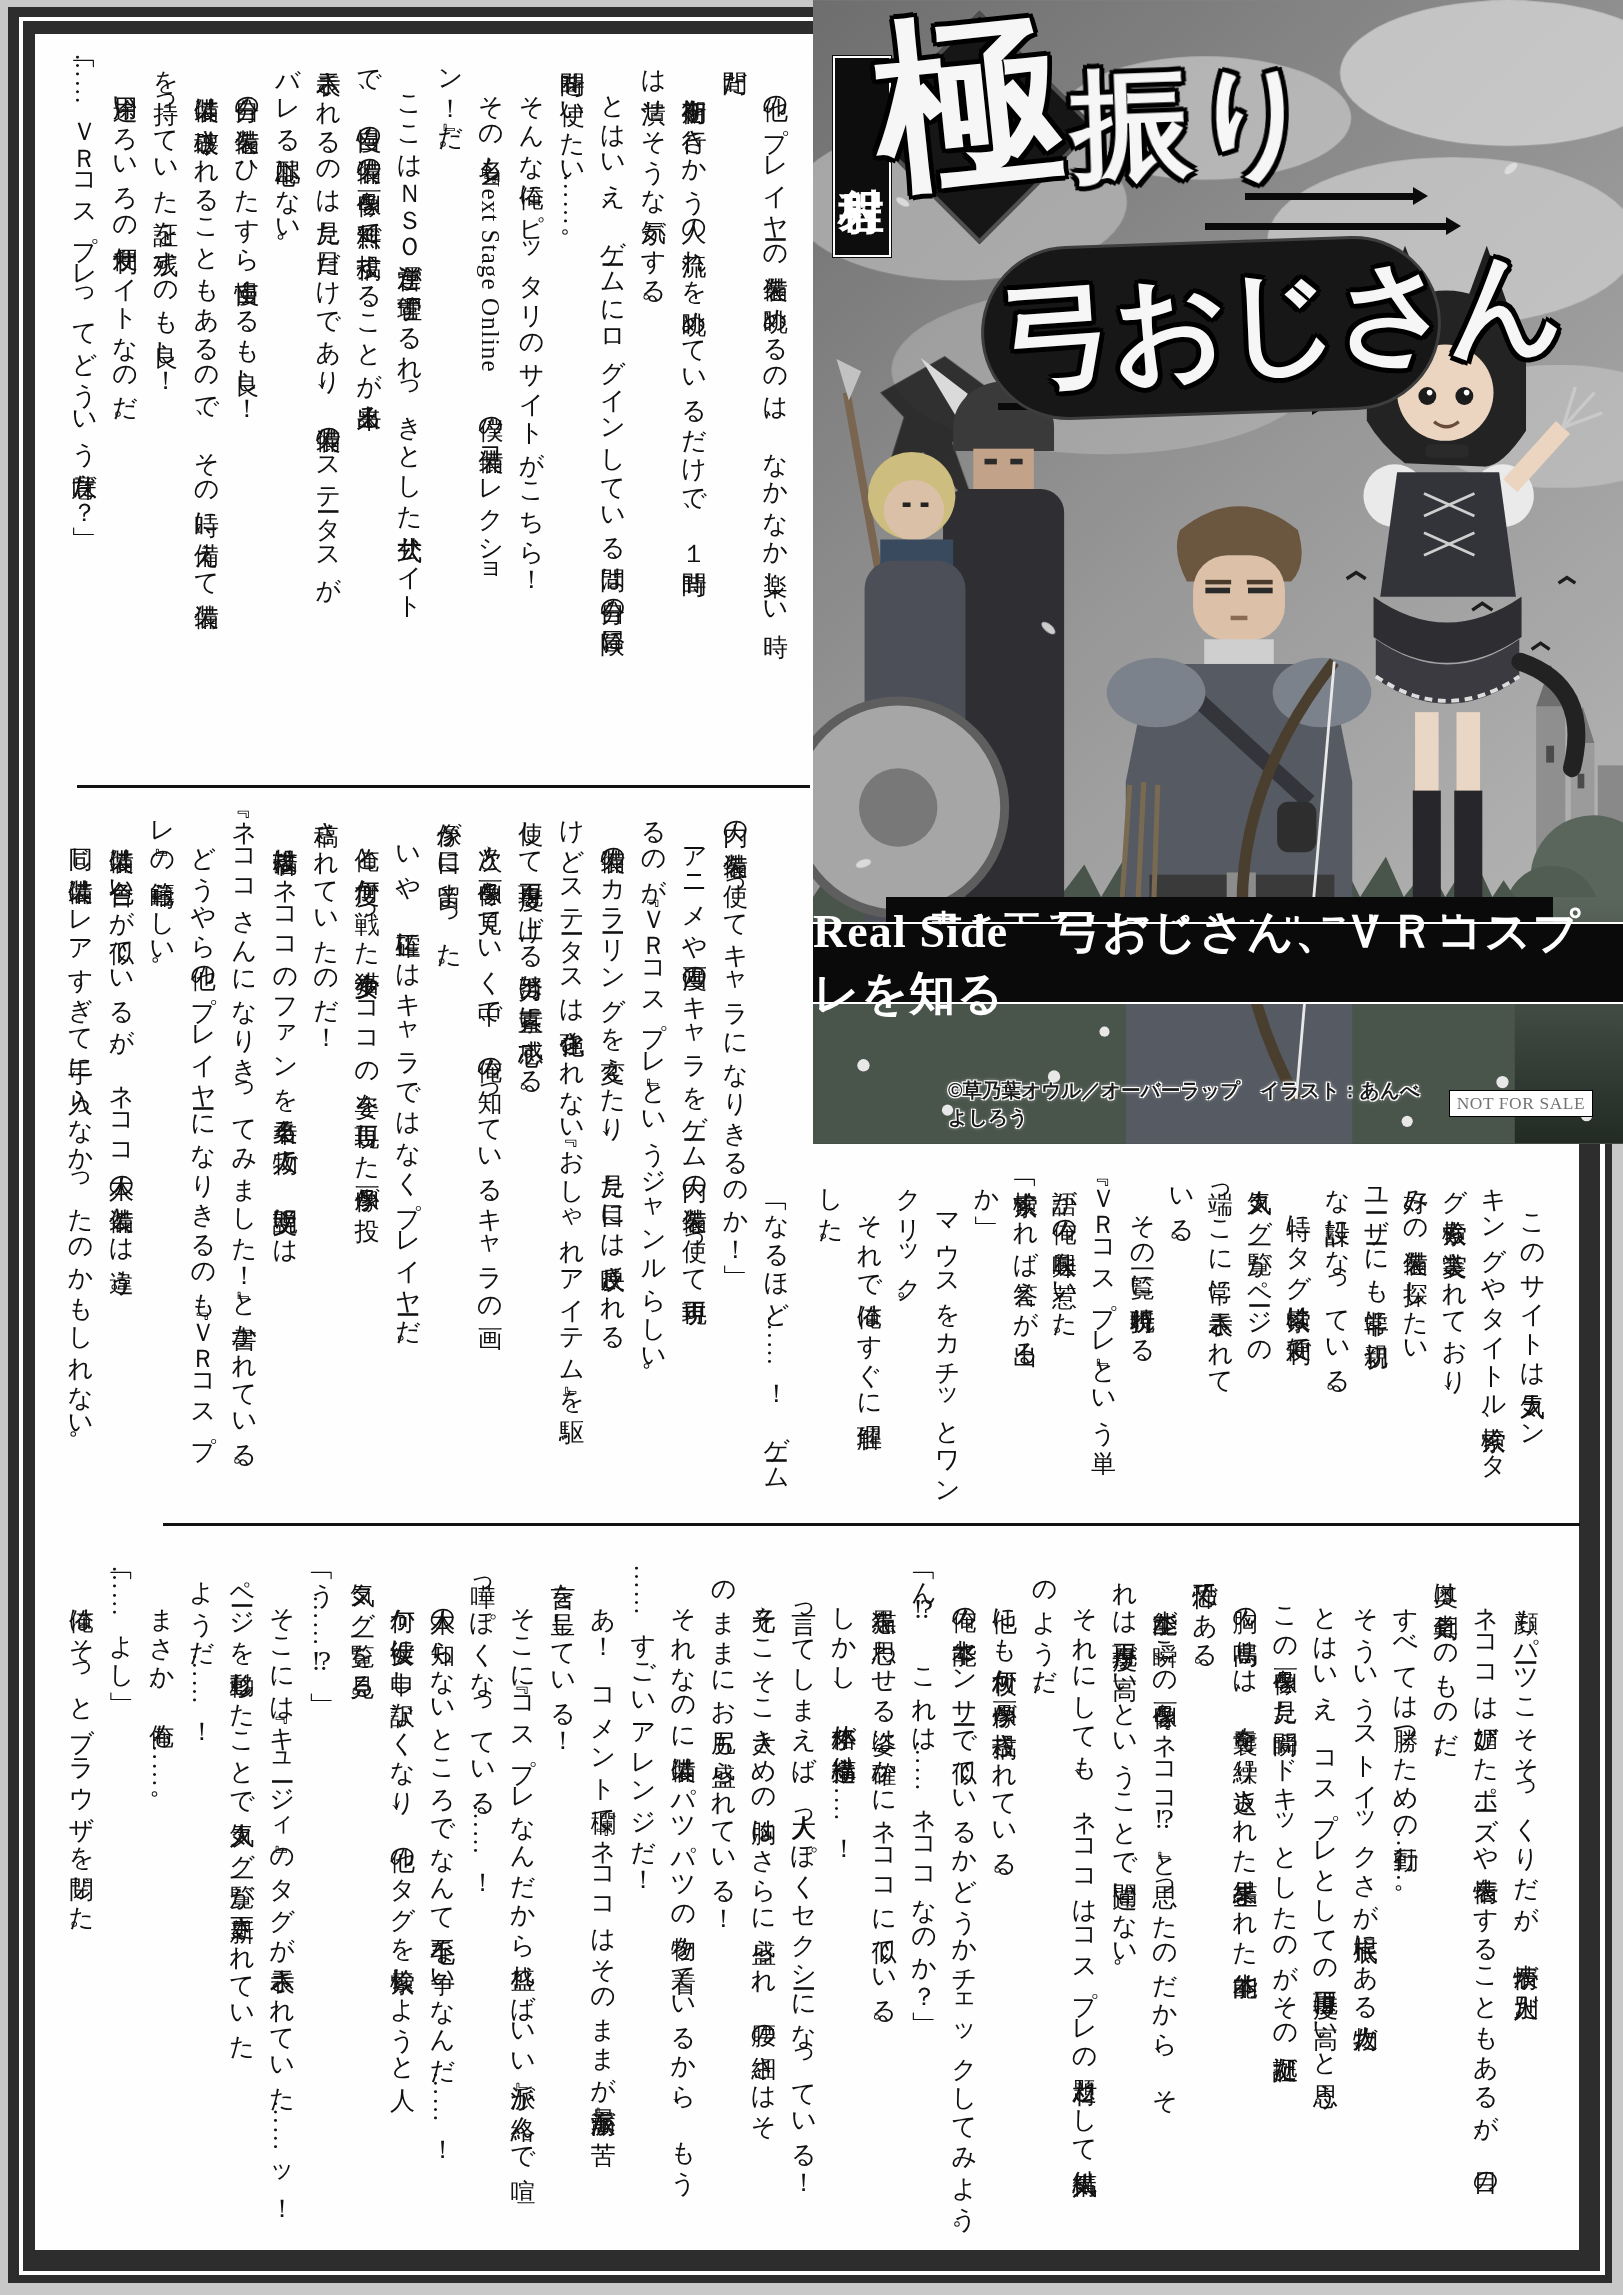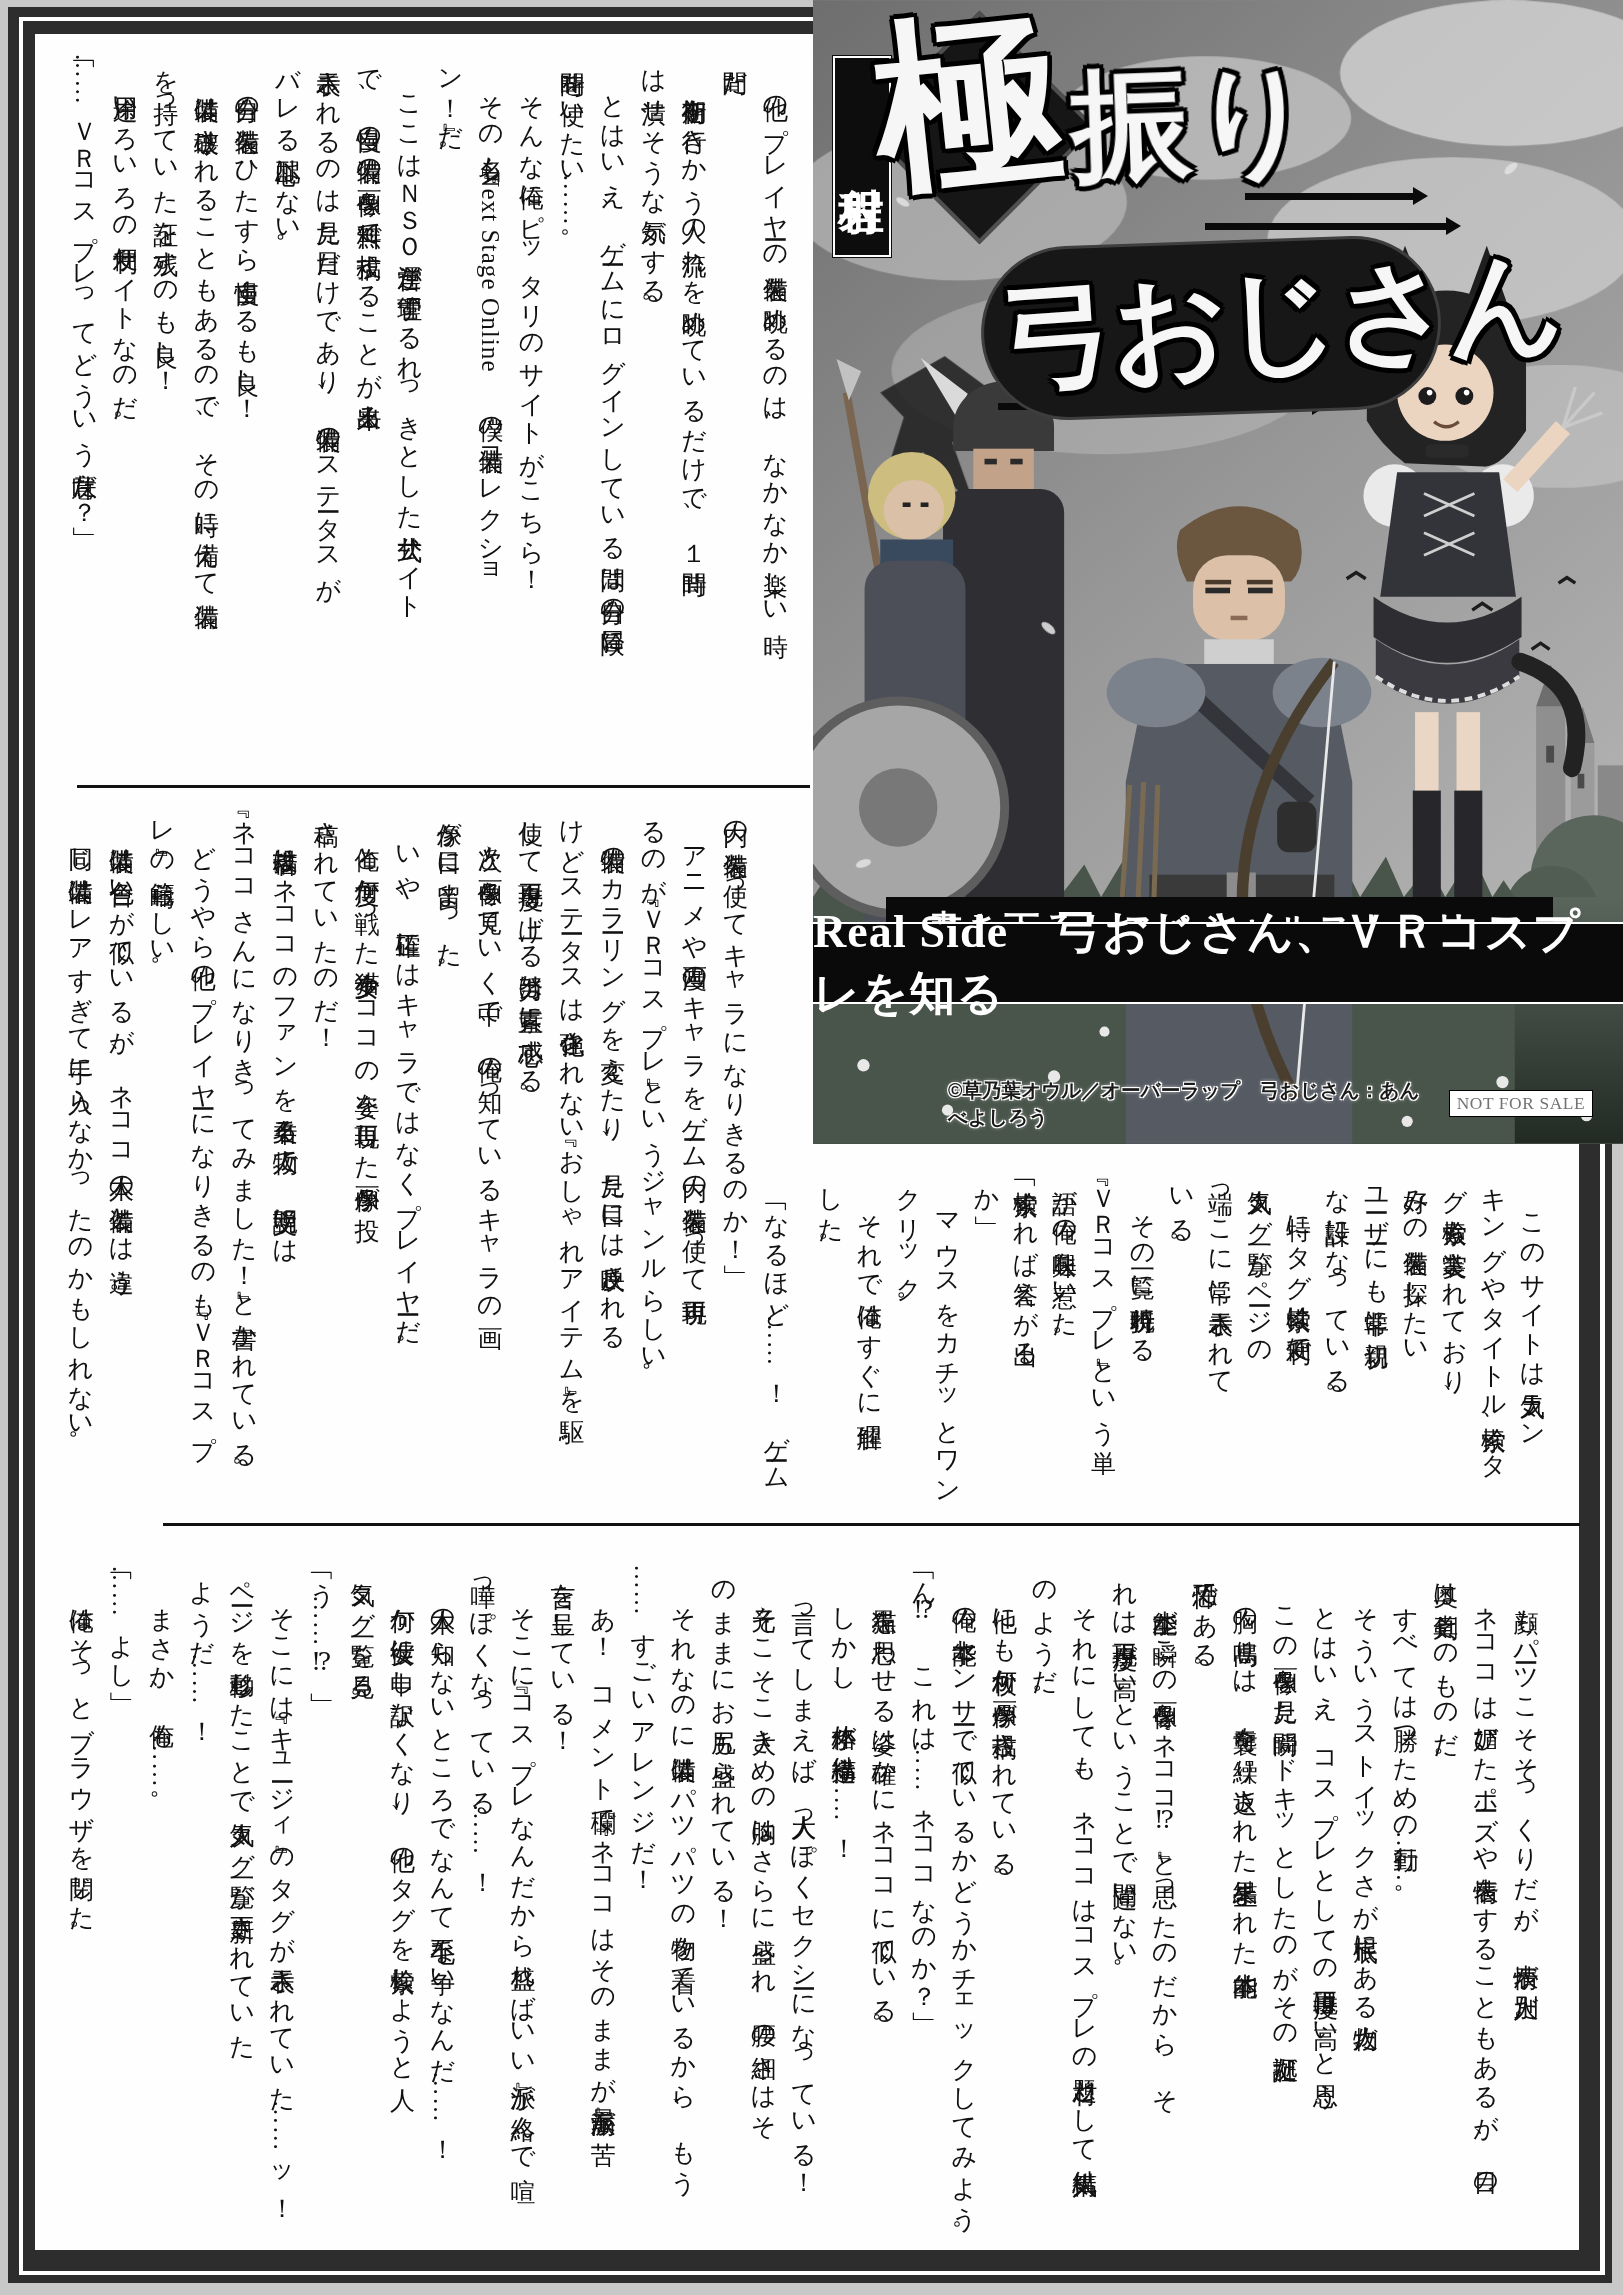--- a/index.html
+++ b/index.html
@@ -234,21 +234,21 @@
     <div class="logo-furi outline-text">振り</div>
     <div class="speed-line sl1"></div>
     <div class="speed-line sl2"></div>
     <div class="speed-line sl3"></div>
     <div class="logo-yumi-blob"></div>
     <div class="logo-yumi outline-text">弓おじさん</div>
 
     <div class="sp-banner">書き下ろしスペシャルストーリー</div>
     <div class="title-bar">Real Side　弓おじさん、ＶＲコスプレを知る</div>
     <div class="credit-row">
-      <span class="credit-text">©草乃葉オウル／オーバーラップ　弓おじさん：あんべよしろう</span>
+      <span class="credit-text">©草乃葉オウル／オーバーラップ　イラスト：あんべよしろう</span>
       <span class="nfs-box">NOT FOR SALE</span>
     </div>
   </div>
 
   <div class="vcols sec1">
       <div class="vcol">　他のプレイヤーの装備を眺めるのは、なかなか楽しい時</div>
       <div class="vcol">間だ。</div>
       <div class="vcol">　初期街を行きかう人の流れを眺めているだけで、１時間</div>
       <div class="vcol">は潰せそうな気がする。</div>
       <div class="vcol">　とはいえ、ゲームにログインしている間は自分の冒険に</div>

